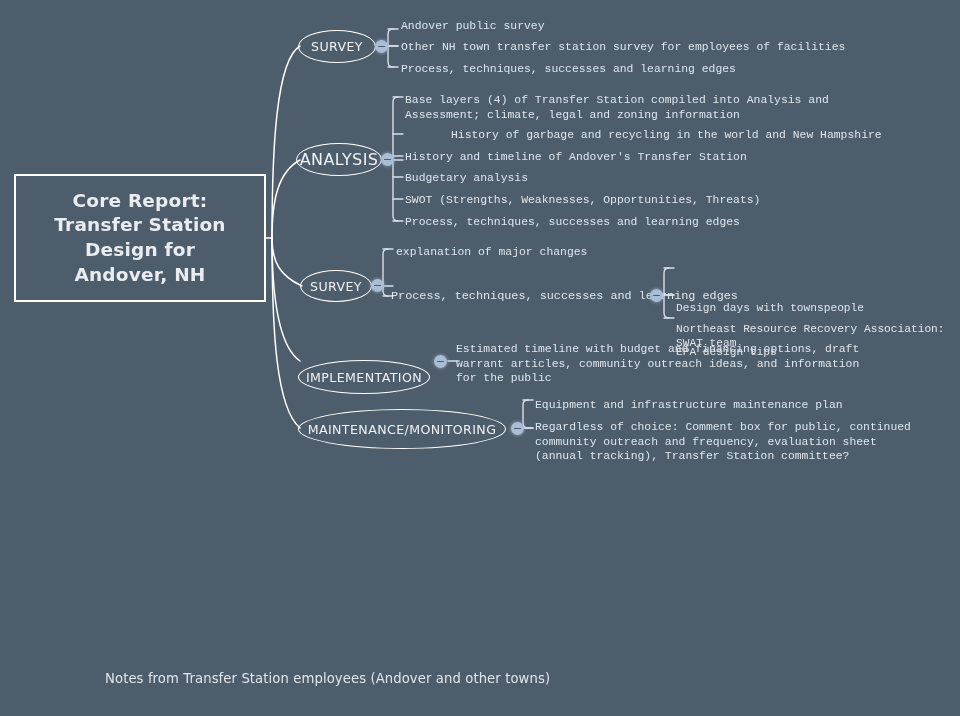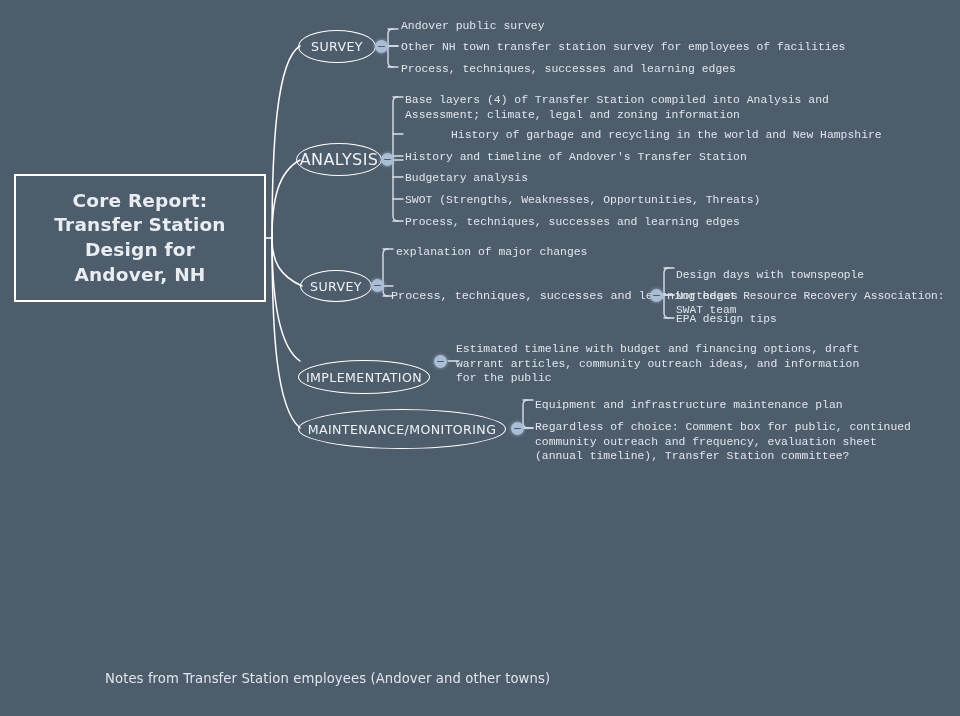--- a/index.html
+++ b/index.html
@@ -29,21 +29,21 @@
     box-sizing:border-box;border:1.6px solid #ffffff;border-radius:50%;
     color:#eef1f5;letter-spacing:.4px;white-space:nowrap;
   }
 
   
   .leaf{
     position:absolute;color:#dfe5ec;font-size:11.4px;line-height:1.28;
     white-space:pre-line;
     font-family:Liberation Mono, monospace;
   }
-  .leaf.sub{font-size:11.2px;}
+  .leaf.sub{font-size:11.2px;margin-top:33px;}
 
   
   .toggle{
     position:absolute;width:13px;height:13px;border-radius:50%;
     background:#a9bdd4;box-shadow:0 0 3px 1px rgba(169,189,212,.45);
   }
   .toggle::after{
     content:"";position:absolute;left:3px;top:6px;width:7px;height:1.4px;
     background:#4e5d6c;border-radius:1px;
   }
@@ -143,17 +143,17 @@
 warrant articles, community outreach ideas, and information
 for the public</div>
 
   <div class="ellipse-node" style="left:298px;top:409px;width:208px;height:40px;font-size:12.6px;">
     <span>MAINTENANCE/MONITORING</span>
   </div>
   <div class="toggle" style="left:511px;top:422px;"></div>
   <div class="leaf" style="left:535px;top:398px;">Equipment and infrastructure maintenance plan</div>
   <div class="leaf" style="left:535px;top:420px;">Regardless of choice: Comment box for public, continued
 community outreach and frequency, evaluation sheet
-(annual timeline), Transfer Station committee?</div>
+(annual tracking), Transfer Station committee?</div>
 
   <div class="footer-note">Notes from Transfer Station employees (Andover and other towns)</div>
 
 </div>
 
 </body></html>

